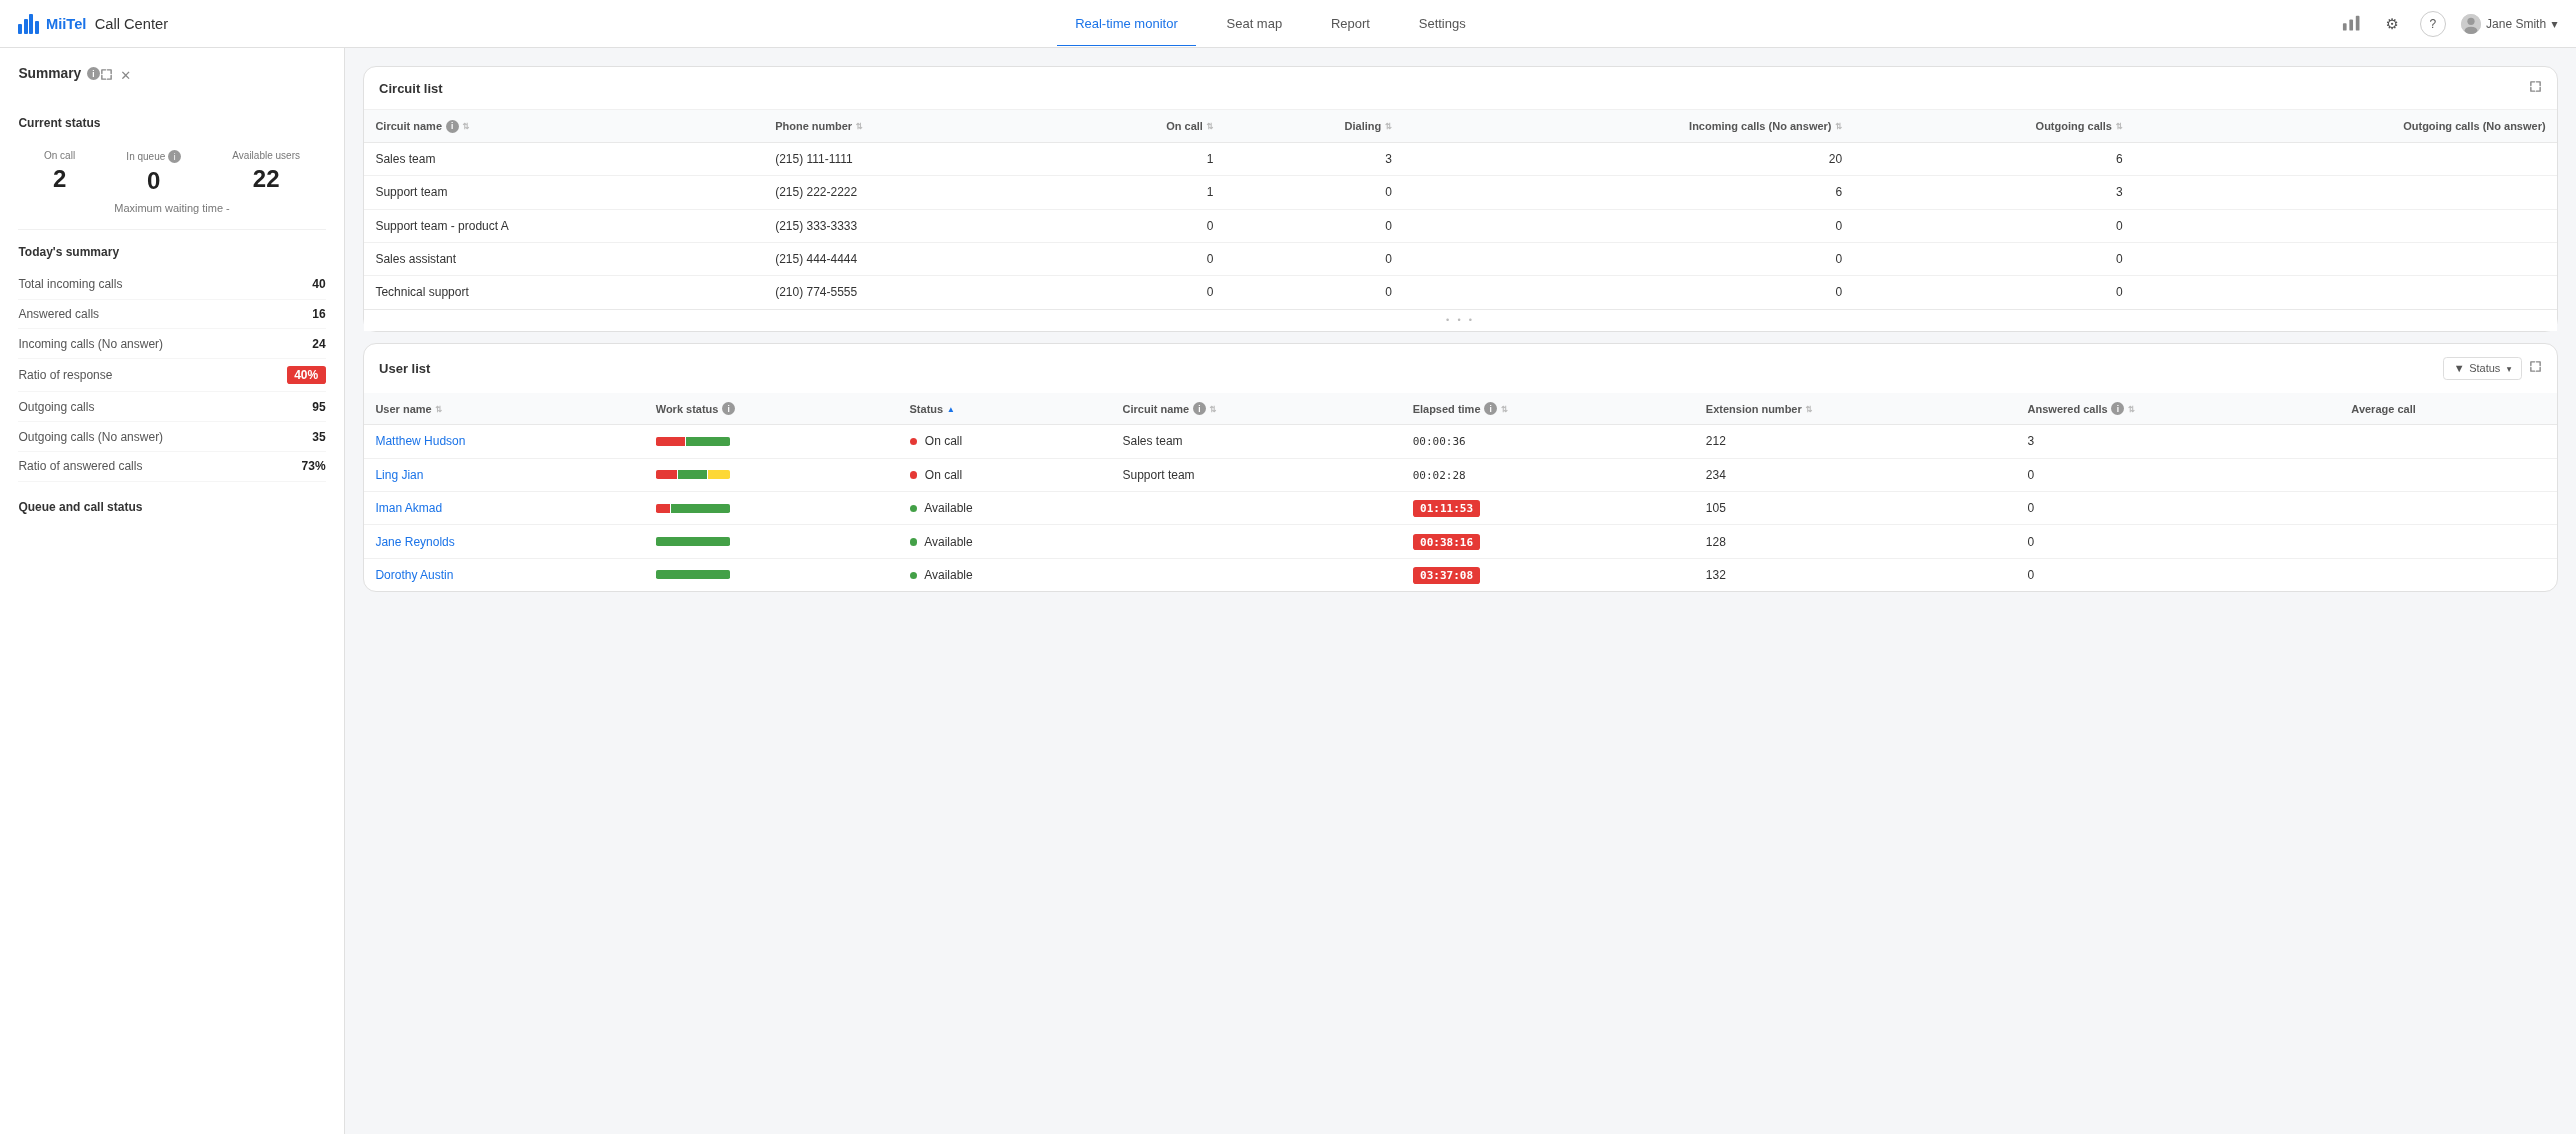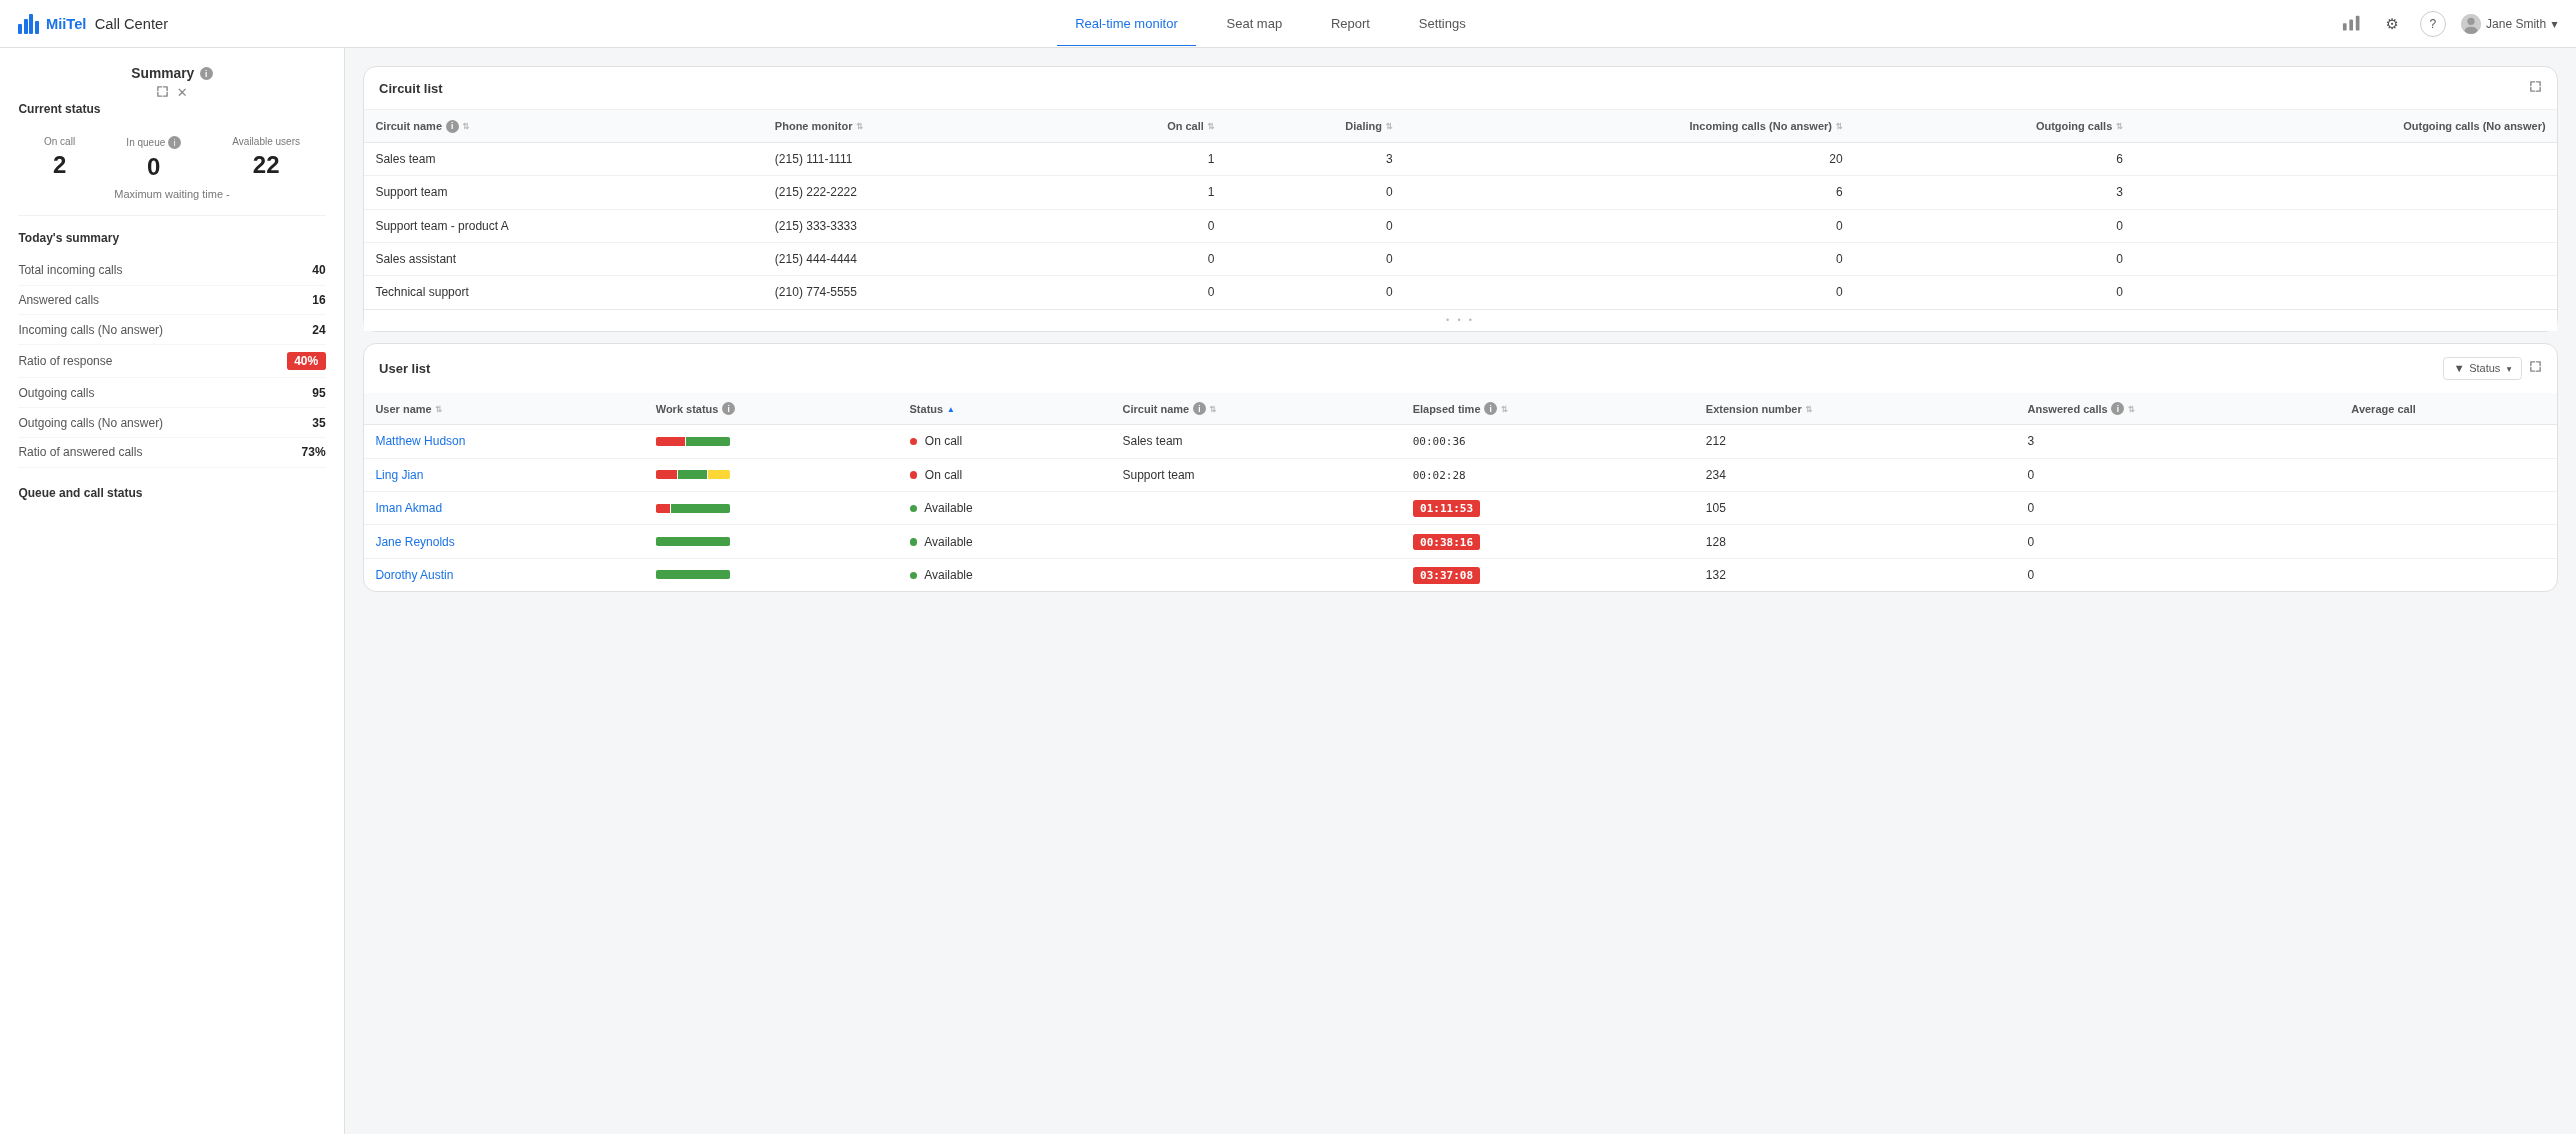--- a/index.html
+++ b/index.html
@@ -27,21 +27,21 @@
     .header-icon { width: 26px; height: 26px; display: flex; align-items: center; justify-content: center; color: #555; cursor: pointer; font-size: 14.7px; }
     .user-badge { display: flex; align-items: center; gap: 5.5px; cursor: pointer; color: #555; font-size: 12px; }
     .user-avatar { width: 20px; height: 20px; background: #ccc; border-radius: 50%; display: flex; align-items: center; justify-content: center; font-size: 9.2px; color: #fff; }
 
     
     .layout { display: flex; margin-top: 48px; height: calc(100vh - 48px); }
 
     
     .sidebar { width: 345px; min-width: 345px; background: #fff; border-right: 0.9px solid #e0e0e0; overflow-y: auto; padding: 18.4px; }
     .sidebar-title { font-size: 13.8px; font-weight: 600; display: flex; align-items: center; gap: 5.5px; margin-bottom: 3.7px; }
-    .sidebar-header { display: flex; align-items: center; justify-content: center; margin-bottom: 1px; flex-direction: column; }
+    .sidebar-header { display: flex; align-items: center; justify-content: flex-start; margin-bottom: 31px; }
     .sidebar-actions { display: flex; gap: 7.4px; }
     .sidebar-action-btn { color: #888; cursor: pointer; font-size: 13px; }
     .info-icon { display: inline-flex; align-items: center; justify-content: center; width: 13px; height: 13px; background: #999; border-radius: 50%; color: #fff; font-size: 8.3px; cursor: pointer; }
     .section-title { font-size: 12px; font-weight: 600; color: #333; margin-bottom: 11px; }
     .current-status { text-align: center; padding: 9.2px 0 14.7px; border-bottom: 0.9px solid #f0f0f0; margin-bottom: 14.7px; }
     .status-grid { display: flex; justify-content: space-around; align-items: flex-start; margin-bottom: 7.4px; }
     .status-col { text-align: center; }
     .status-label { font-size: 10px; color: #777; margin-bottom: 3.7px; display: flex; align-items: center; justify-content: center; gap: 2.8px; }
     .status-value { font-size: 24px; font-weight: 600; color: #222; }
     .max-wait { font-size: 11px; color: #777; margin-top: 5.5px; }
@@ -234,21 +234,21 @@
           <tr>
             <th>
                 <div class="th-inner">
                   <span>Circuit name</span> 
                   <span class="info-icon">i</span> 
                   <span class="sort-icon">⇅</span>
                 </div>
               </th>
             <th>
                 <div class="th-inner">
-                  <span>Phone monitor</span> 
+                  <span>Phone number</span> 
                   <span class="sort-icon">⇅</span>
                 </div>
               </th>
             <th style="text-align:right">
                 <div class="th-inner" style="justify-content:flex-end">
                   <span>On call</span> 
                   <span class="sort-icon">⇅</span>
                 </div>
               </th>
             <th style="text-align:right">

